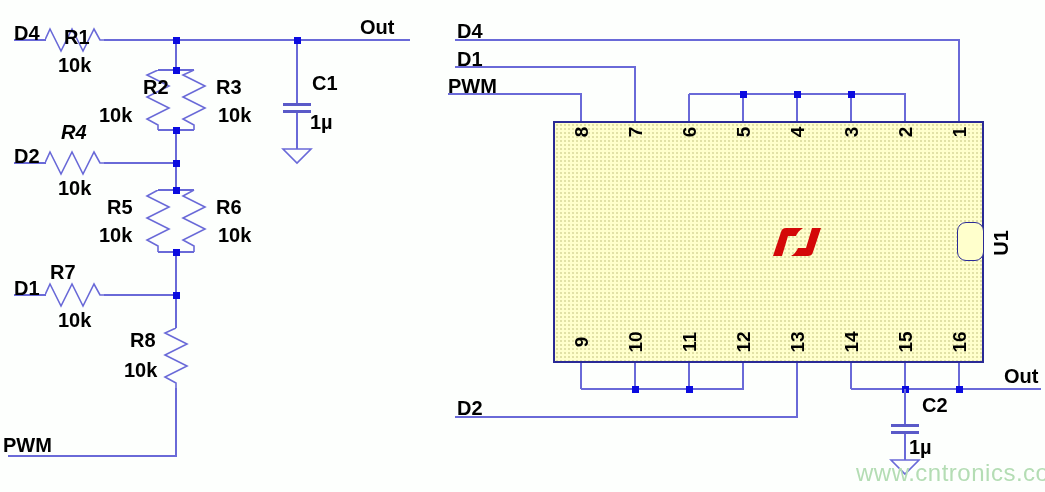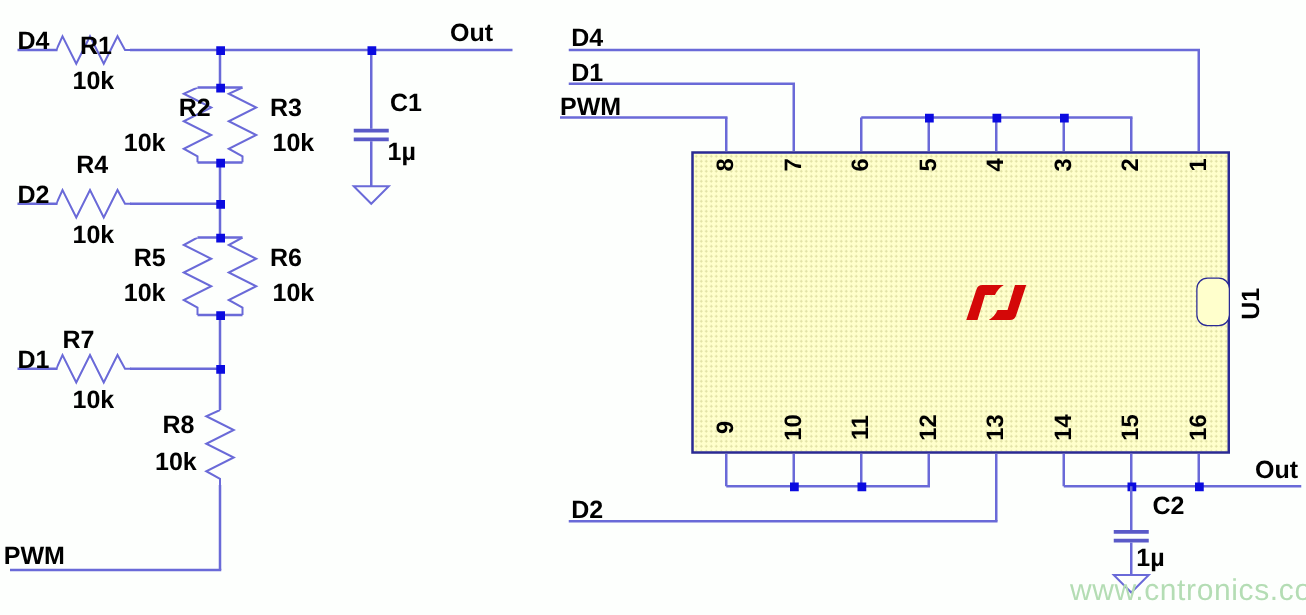--- a/index.html
+++ b/index.html
@@ -89,21 +89,21 @@
 
   <div class="lbl" style="left:14px;top:23px;">D4</div>
   <div class="lbl" style="left:64px;top:7px;margin-top:20px;">R1</div>
   <div class="lbl" style="left:58px;top:55px;">10k</div>
   <div class="lbl" style="left:360px;top:17px;">Out</div>
   <div class="lbl" style="left:107px;top:77px;margin-left:36px;">R2</div>
   <div class="lbl" style="left:99px;top:105px;">10k</div>
   <div class="lbl" style="left:216px;top:77px;">R3</div>
   <div class="lbl" style="left:218px;top:105px;">10k</div>
   <div class="lbl" style="left:14px;top:146px;">D2</div>
-  <div class="lbl" style="left:61px;top:122px;">R4</div>
+  <div class="lbl" style="left:61px;top:122px;font-style:italic;">R4</div>
   <div class="lbl" style="left:58px;top:178px;">10k</div>
   <div class="lbl" style="left:107px;top:197px;">R5</div>
   <div class="lbl" style="left:99px;top:225px;">10k</div>
   <div class="lbl" style="left:216px;top:197px;">R6</div>
   <div class="lbl" style="left:218px;top:225px;">10k</div>
   <div class="lbl" style="left:14px;top:278px;">D1</div>
   <div class="lbl" style="left:50px;top:262px;">R7</div>
   <div class="lbl" style="left:58px;top:310px;">10k</div>
   <div class="lbl" style="left:130px;top:330px;">R8</div>
   <div class="lbl" style="left:124px;top:360px;">10k</div>

